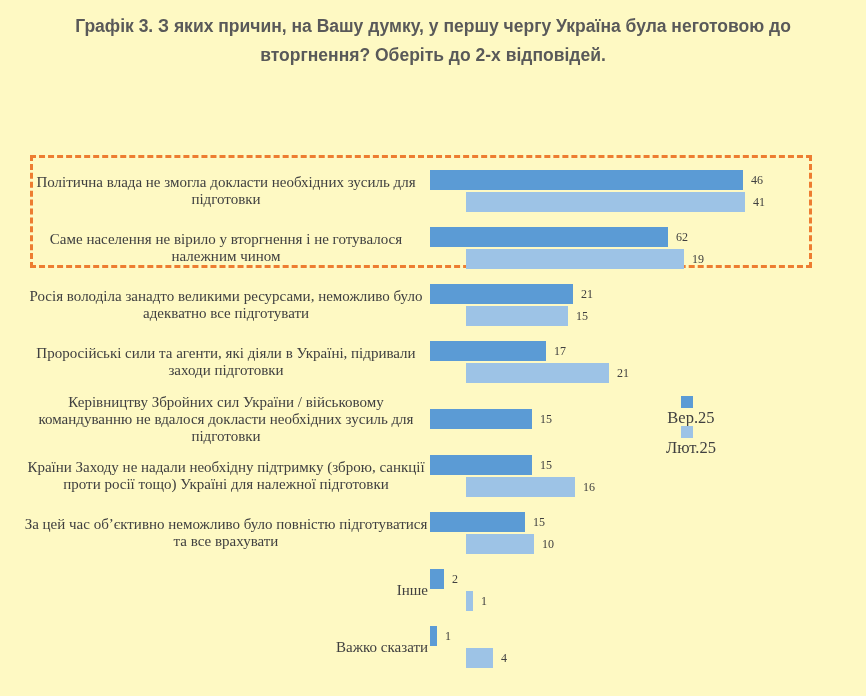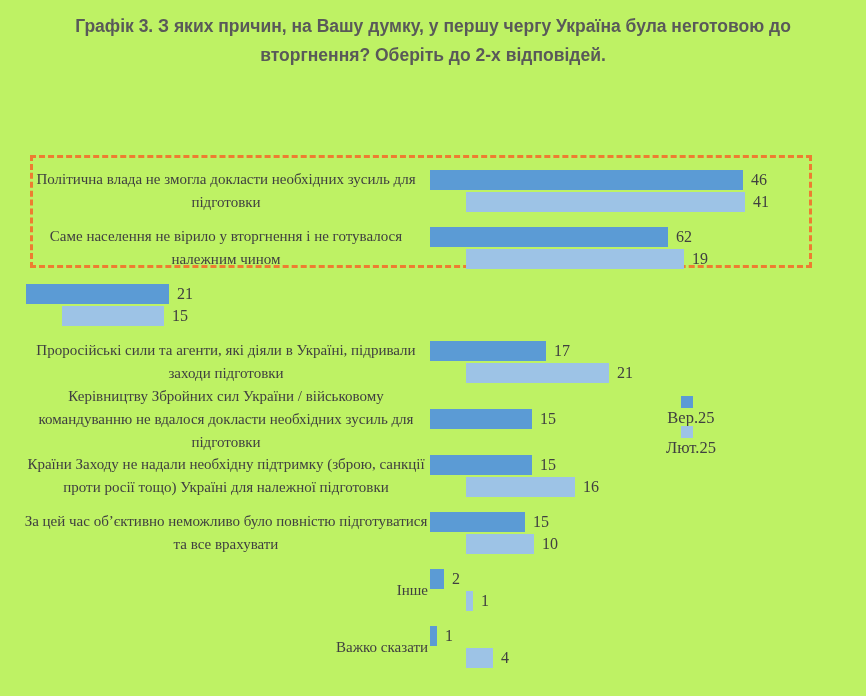--- a/index.html
+++ b/index.html
@@ -1,42 +1,42 @@
 <!DOCTYPE html>
 <html><head>
 <meta charset="utf-8">
 <style>
   html,body { margin:0; padding:0; background:#ffffff; }
   .page {
     position:relative; width:866px; height:696px; overflow:hidden;
-    background:#bef264; font-family:"Liberation Serif", serif;
+    background:#fef9c3; font-family:"Liberation Serif", serif;
   }
   .title {
     position:absolute; top:12px; left:38px; right:38px;
     text-align:center; font-family:"Liberation Sans", sans-serif;
     font-weight:700; font-size:17.5px; line-height:29px; color:#595959;
   }
   .subtitle {
     position:absolute; top:76px; left:0; right:0; margin:0;
     text-align:center; font-family:"Liberation Sans", sans-serif;
     font-style:italic; font-size:17px; color:#595959;
   }
   .chart { position:absolute; top:170px; left:0; width:866px; }
   .rows { position:relative; padding-left:24px; z-index:2; }
   .row { display:flex; align-items:center; height:42px; margin-bottom:15px; }
   .label {
     width:404px; flex:none; text-align:right;
-    font-size:15px; line-height:23px; color:#404040;
+    font-size:15px; line-height:17px; color:#404040;
   }
   .label span { display:inline-block; text-align:center; }
   .bars { margin-left:2px; flex:none; }
   .bar-line { display:flex; align-items:center; height:20px; }
   .bar-line + .bar-line { margin-top:2px;margin-left:36px; }
   .bar { height:20px; flex:none; }
-  .val { margin-left:8px; font-size:16px; color:#404040; }
+  .val { margin-left:8px; font-size:12px; color:#404040; }
   .highlight {
     position:absolute; left:30px; top:-15px; width:782px; height:113px;
     border:3px dashed #ED7D31; box-sizing:border-box; z-index:1;
   }
   .legend { position:absolute; left:666px; top:226px; z-index:2; }
   .legend-item { display:flex; align-items:center; height:17px; margin-bottom:13px;flex-direction:column; }
   .legend-swatch { width:12px; height:12px; margin-right:7px; flex:none; }
   .legend-label { font-size:16.5px; color:#404040; white-space:nowrap; }
 </style>
 </head>
@@ -68,20 +68,21 @@
               <div class="bar" style="width: 238px; background: rgb(91, 155, 213);"></div>
               <div class="val">62</div>
             </div>
             <div class="bar-line">
               <div class="bar" style="width: 218px; background: rgb(157, 195, 230);"></div>
               <div class="val">19</div>
             </div>
           </div>
         </div>
         <div class="row">
+          <div class="label"><span>Росія володіла занадто великими ресурсами, неможливо було адекватно все підготувати</span></div>
           <div class="bars">
             <div class="bar-line">
               <div class="bar" style="width: 143px; background: rgb(91, 155, 213);"></div>
               <div class="val">21</div>
             </div>
             <div class="bar-line">
               <div class="bar" style="width: 102px; background: rgb(157, 195, 230);"></div>
               <div class="val">15</div>
             </div>
           </div>

